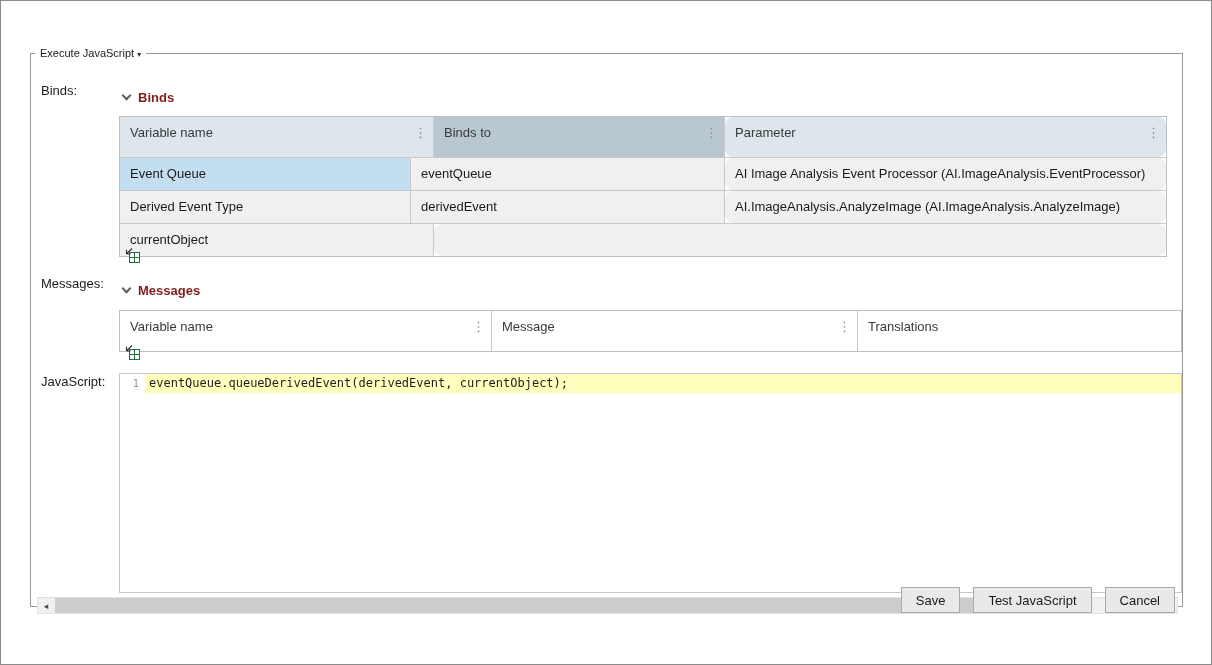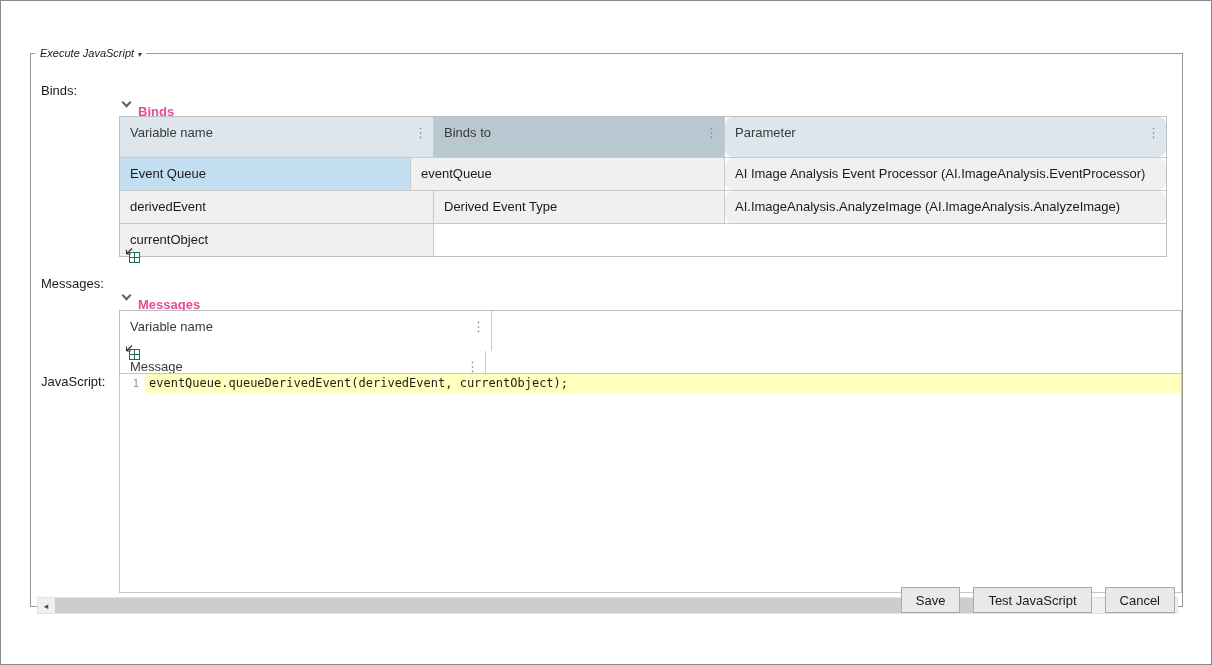--- a/index.html
+++ b/index.html
@@ -15,39 +15,39 @@
                 border:1px solid #27b1ab; background:#fff; }
   .title-text { position:absolute; left:31px; top:8px; font-size:13px; color:#9b9b9b; }
   .close-btn { position:absolute; right:12px; top:4px; border:none; background:none;
                font-size:18px; line-height:20px; color:#666; cursor:pointer;
                font-family:inherit; }
 
   
   fieldset.op-group { position:absolute; left:29px; top:46px; width:1153px; height:560px;
                       border:1px solid #989898; background:#fff; }
   legend.op-legend { margin-left:4px; padding:0 5px; font-size:11px; color:#1a1a1a;
-                     cursor:pointer; white-space:nowrap;font-style:italic; }
+                     cursor:pointer; white-space:nowrap; }
   .caret { font-size:8px; margin-left:3px; color:#333; }
 
   .row-label { position:absolute; font-size:13px; color:#1a1a1a; }
   .lbl-binds { left:10px; top:24px; }
   .lbl-messages { left:10px; top:217px; }
   .lbl-js { left:10px; top:315px; }
 
   .section-header { position:absolute; display:flex; align-items:center; gap:8px; cursor:pointer; }
   .sh-binds { left:92px; top:31px; }
   .sh-messages { left:92px; top:224px; }
   .chev { width:7px; height:7px; border-left:2px solid #5f5f5f; border-bottom:2px solid #5f5f5f;
           transform:rotate(-45deg); margin-top:-4px; flex:0 0 auto; }
-  .section-title { font-size:13px; font-weight:bold; color:#ec4899;margin-top:14px; }
+  .section-title { font-size:13px; font-weight:bold; color:#7f1d1d; }
 
   
   .table { position:absolute; border:1px solid #bfbfbf; background:#fff; }
   .t-row { display:flex; border-bottom:1px solid #c9c9c9; }
-  .t-row:last-child { border-bottom:none;flex-direction:column; }
+  .t-row:last-child { border-bottom:none; }
   .t-cell { position:relative; font-size:13px; color:#1a1a1a; padding:0 10px;
             height:32px; line-height:32px; border-right:1px solid #c9c9c9;
             background:#f0f0f0; overflow:hidden; white-space:nowrap; }
   .t-cell:last-child { border-right:none; }
   .t-header .t-cell { height:40px; line-height:31px; background:#dce6ec; color:#3a3a3a; }
   .h-selected { background:#b9c7d1 !important; }
   .cell-selected { background:#c3def1 !important; }
   .kebab { position:absolute; right:6px; top:0; color:#8a8a8a; font-size:13px; cursor:pointer; }
 
   .binds-table { left:88px; top:57px; width:1048px; }
@@ -123,22 +123,22 @@
           <span>Parameter</span>
           <span class="kebab">⋮</span>
         </div>
       </div>
       <div class="t-row">
         <div class="t-cell c2 cell-selected">Event Queue</div>
         <div class="t-cell c1">eventQueue</div>
         <div class="t-cell c3">AI Image Analysis Event Processor (AI.ImageAnalysis.EventProcessor)</div>
       </div>
       <div class="t-row">
+        <div class="t-cell c2">Derived Event Type</div>
         <div class="t-cell c1">derivedEvent</div>
-        <div class="t-cell c2">Derived Event Type</div>
         <div class="t-cell c3">AI.ImageAnalysis.AnalyzeImage (AI.ImageAnalysis.AnalyzeImage)</div>
       </div>
       <div class="t-row">
         <div class="t-cell c1">currentObject</div>
         <div class="t-cell c3"></div>
       </div>
     </div>
 
     <div class="add-icon ai-binds">
       <svg width="17" height="17" viewBox="0 0 17 17">

